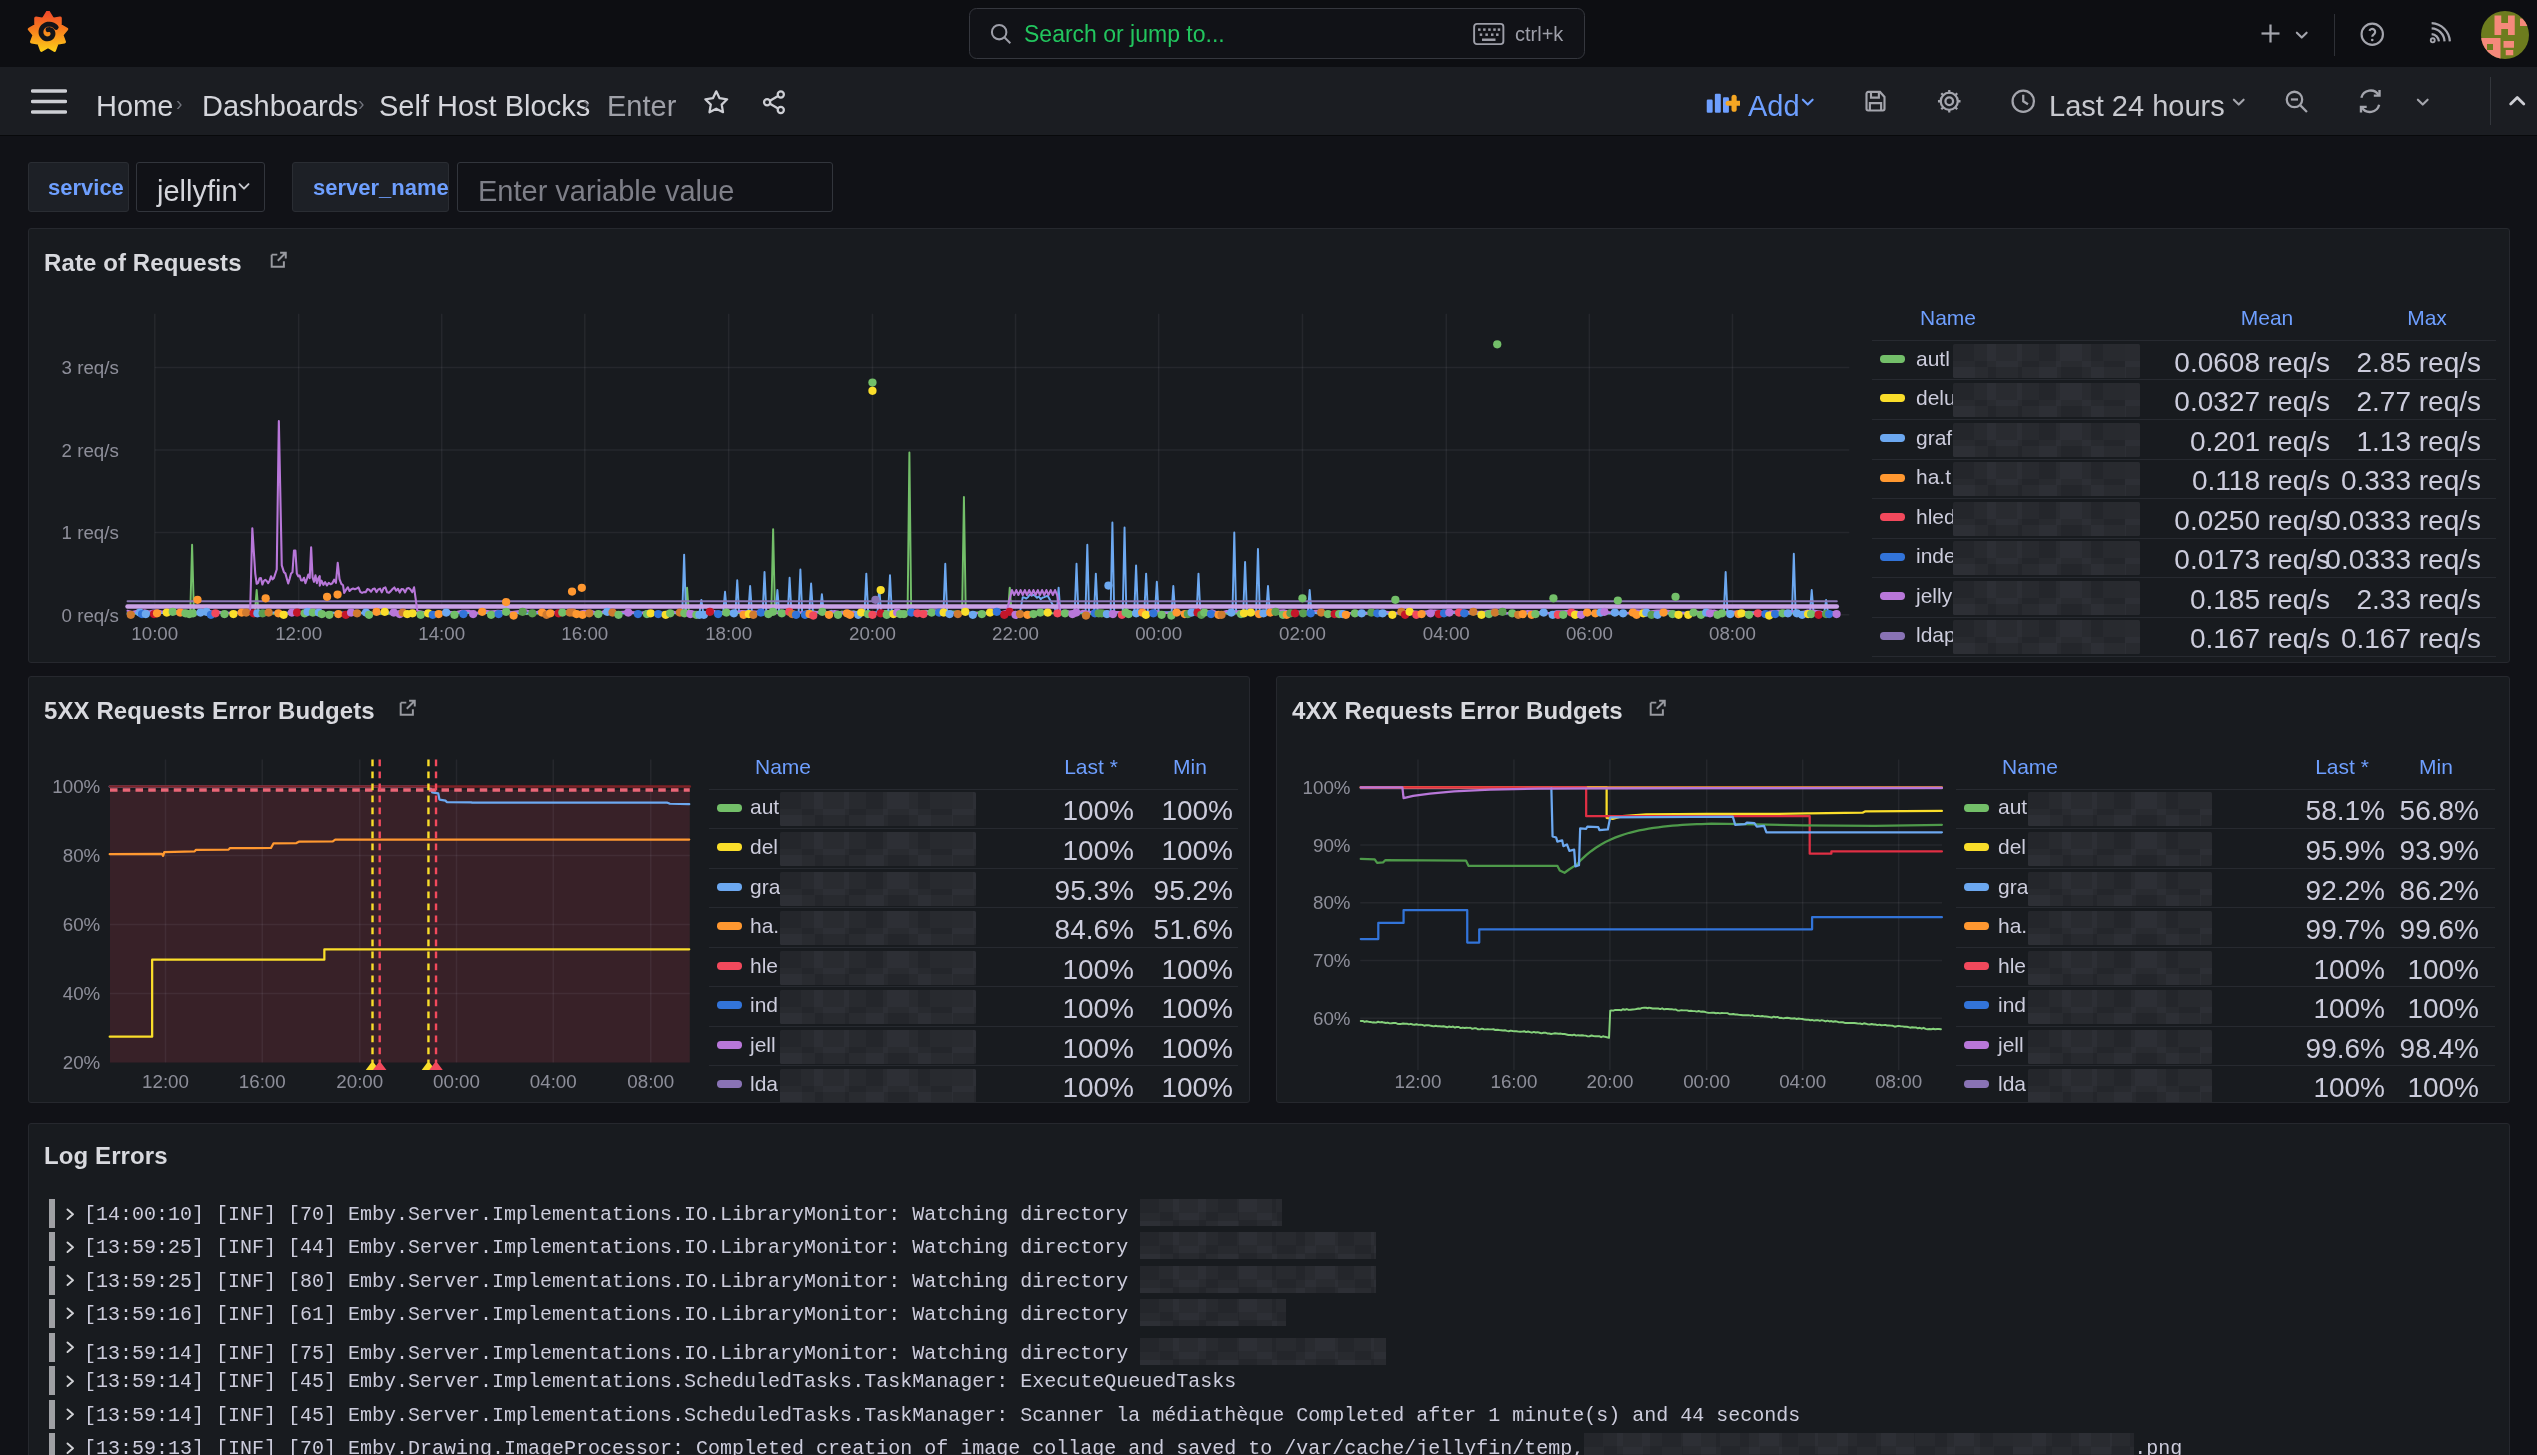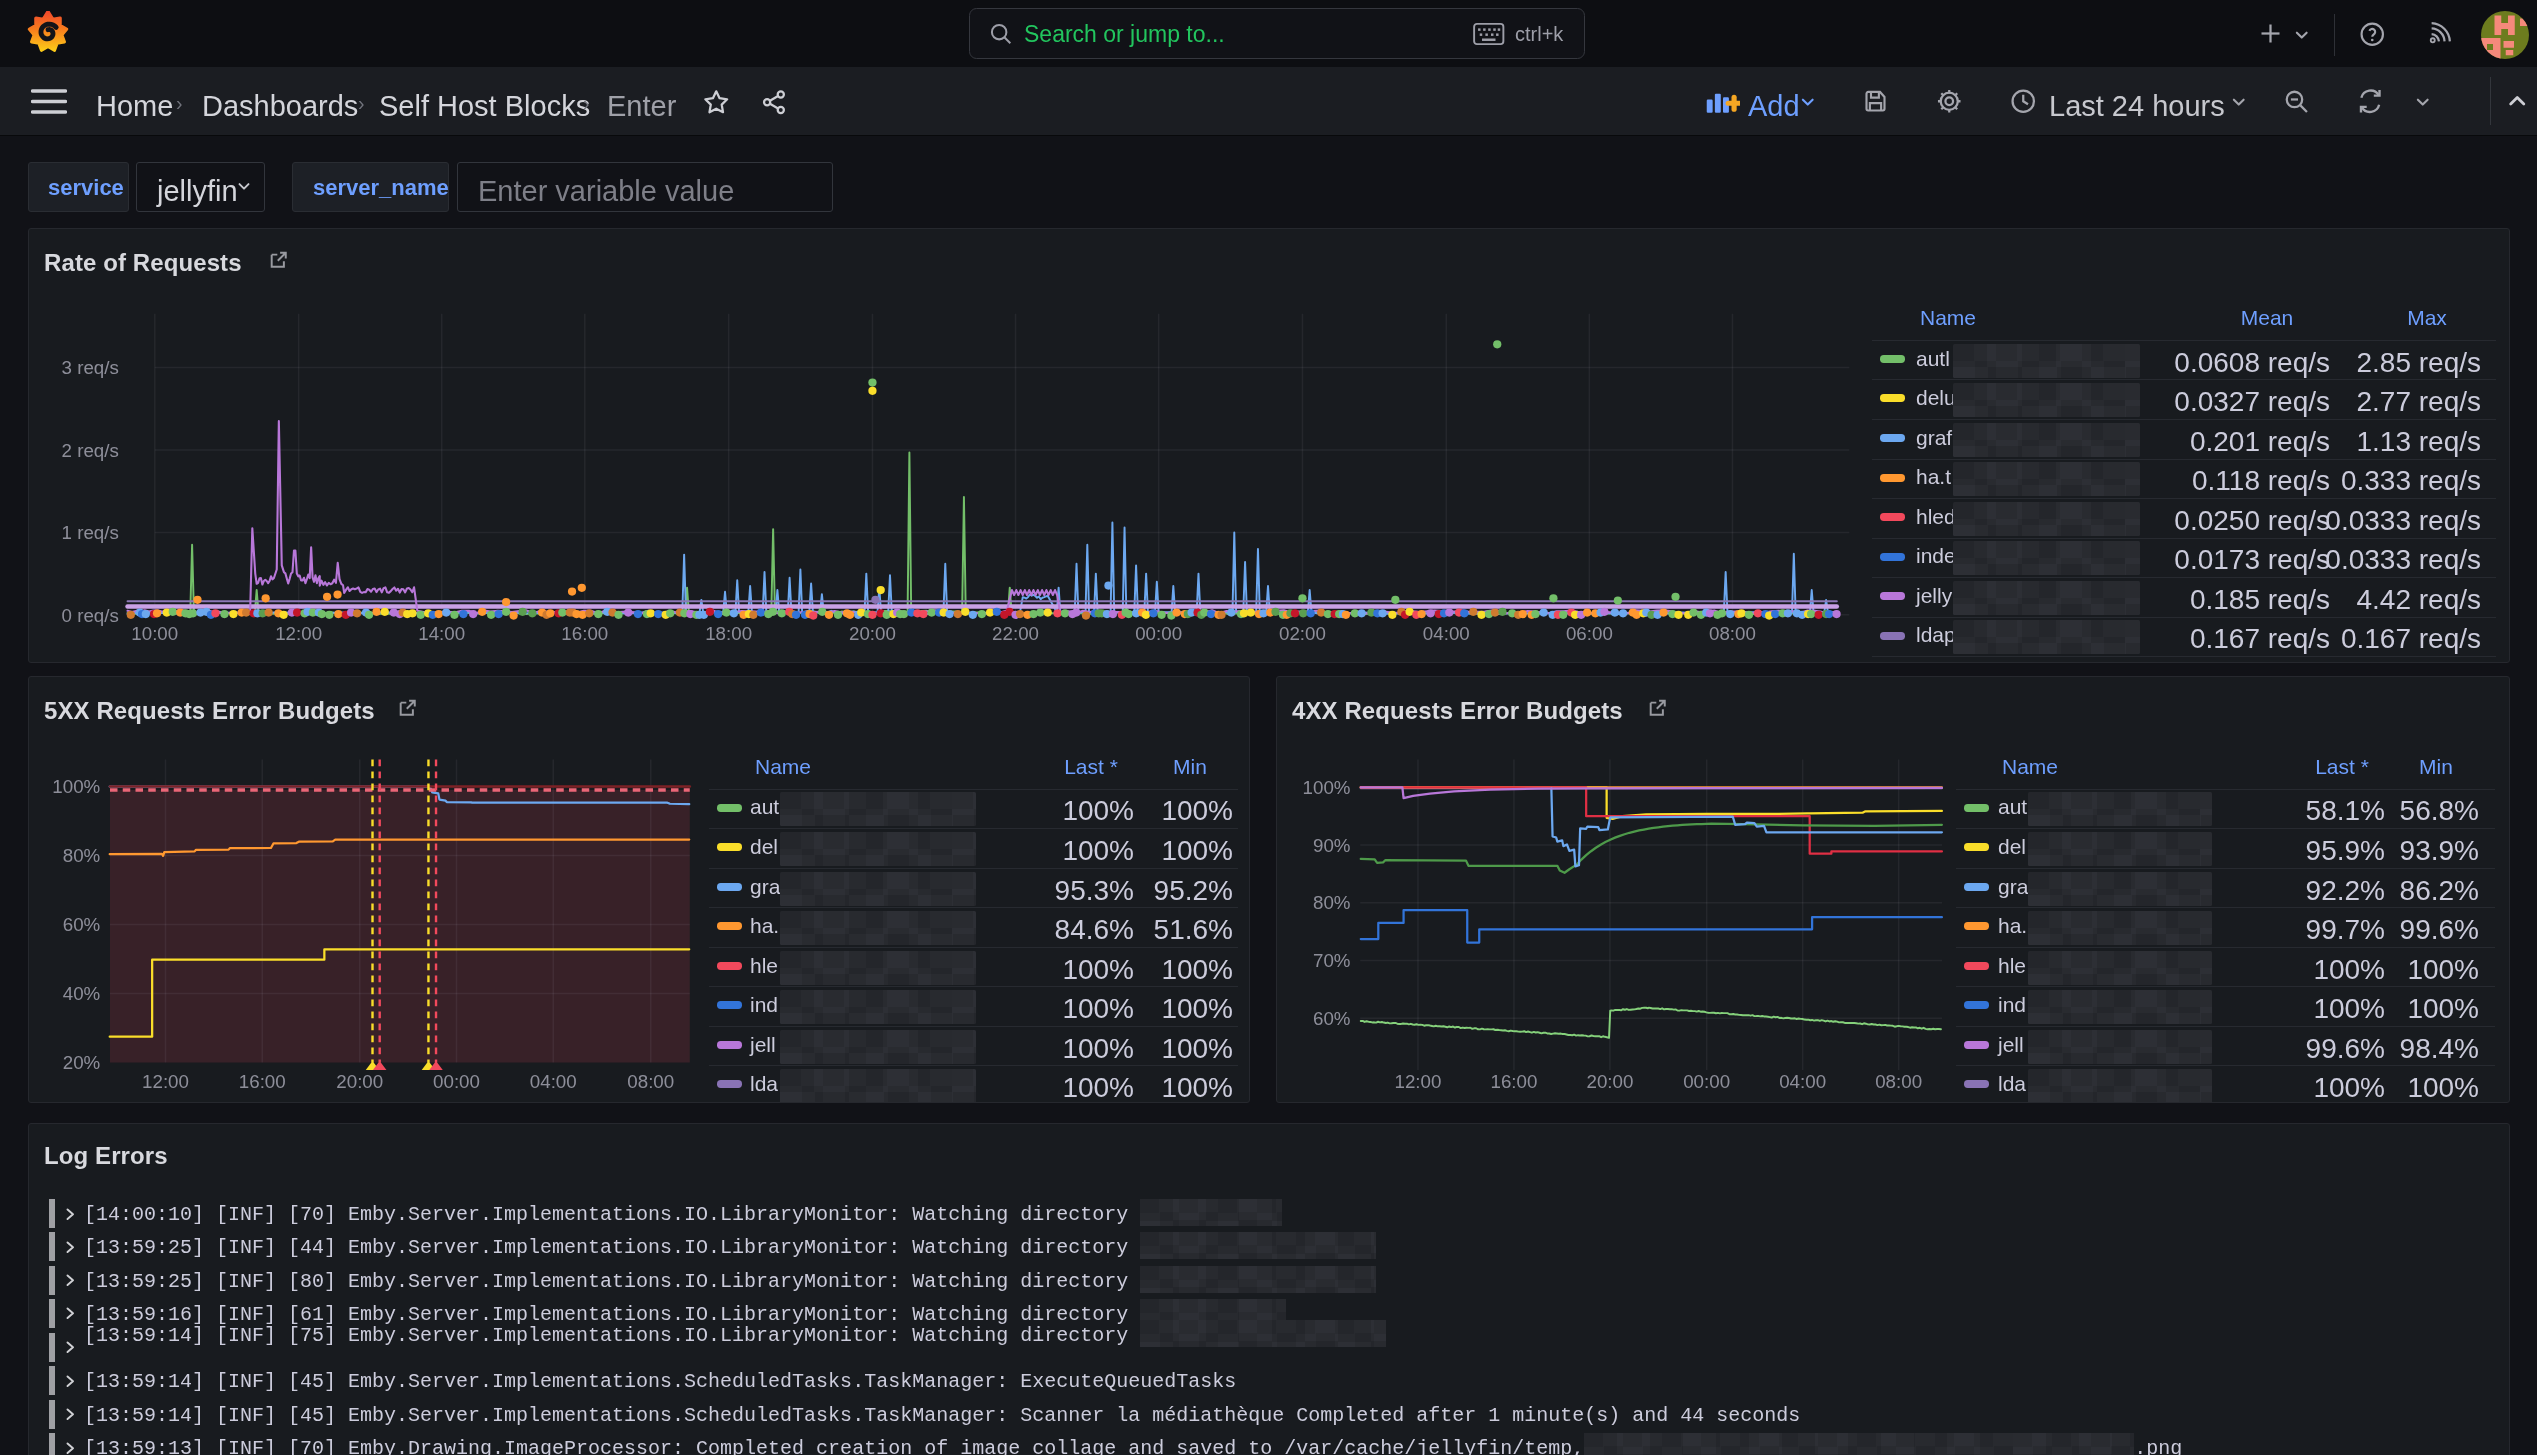--- a/index.html
+++ b/index.html
@@ -578,21 +578,21 @@
     <div class="pill" style="left:1851px;top:324px;background:#3274D9"></div>
     <div class="lname" style="left:1887px;top:315px">inde</div>
     <div class="blur" style="left:1924px;top:312px;width:187px"></div>
     <div class="lval" style="left:2076px;top:315px;width:225px">0.0173 req/s</div>
     <div class="lval" style="left:2242px;top:315px;width:210px">0.0333 req/s</div>
     <div class="lsep" style="left:1843px;top:348px;width:624px"></div>
     <div class="pill" style="left:1851px;top:363px;background:#B877D9"></div>
     <div class="lname" style="left:1887px;top:355px">jelly</div>
     <div class="blur" style="left:1924px;top:352px;width:187px"></div>
     <div class="lval" style="left:2076px;top:355px;width:225px">0.185 req/s</div>
-    <div class="lval" style="left:2242px;top:355px;width:210px">4.42 req/s</div>
+    <div class="lval" style="left:2242px;top:355px;width:210px">2.33 req/s</div>
     <div class="lsep" style="left:1843px;top:388px;width:624px"></div>
     <div class="pill" style="left:1851px;top:403px;background:#8973b5"></div>
     <div class="lname" style="left:1887px;top:394px">ldap</div>
     <div class="blur" style="left:1924px;top:391px;width:187px"></div>
     <div class="lval" style="left:2076px;top:394px;width:225px">0.167 req/s</div>
     <div class="lval" style="left:2242px;top:394px;width:210px">0.167 req/s</div>
     <div class="lsep" style="left:1843px;top:427px;width:624px"></div>
   </div>
 <div class="panel" style="left:28px;top:676px;width:1222px;height:427px">
     <div class="ptitle">5XX Requests Error Budgets</div>
@@ -799,21 +799,21 @@
     <div class="logline" style="top:142px">[13:59:25] [INF] [80] Emby.Server.Implementations.IO.LibraryMonitor: Watching directory <span class="lblur" style="width:236px"></span></div>
     <div class="logbar" style="top:175px"></div>
     <svg style="position:absolute;left:33px;top:181px" width="16.5" height="16.5" viewBox="0 0 24 24">
 <path d="M8 5 L16 12 L8 19" fill="none" stroke="#cfd0d4" stroke-width="2.8" stroke-linecap="round" stroke-linejoin="round"></path>
     </svg>
     <div class="logline" style="top:175px">[13:59:16] [INF] [61] Emby.Server.Implementations.IO.LibraryMonitor: Watching directory <span class="lblur" style="width:146px"></span></div>
     <div class="logbar" style="top:209px"></div>
     <svg style="position:absolute;left:33px;top:215px" width="16.5" height="16.5" viewBox="0 0 24 24">
 <path d="M8 5 L16 12 L8 19" fill="none" stroke="#cfd0d4" stroke-width="2.8" stroke-linecap="round" stroke-linejoin="round"></path>
     </svg>
-    <div class="logline" style="top:196px">[13:59:14] [INF] [75] Emby.Server.Implementations.IO.LibraryMonitor: Watching directory <span class="lblur" style="width:246px"></span></div>
+    <div class="logline" style="top:214px">[13:59:14] [INF] [75] Emby.Server.Implementations.IO.LibraryMonitor: Watching directory <span class="lblur" style="width:246px"></span></div>
     <div class="logbar" style="top:242px"></div>
     <svg style="position:absolute;left:33px;top:249px" width="16.5" height="16.5" viewBox="0 0 24 24">
 <path d="M8 5 L16 12 L8 19" fill="none" stroke="#cfd0d4" stroke-width="2.8" stroke-linecap="round" stroke-linejoin="round"></path>
     </svg>
     <div class="logline" style="top:242px">[13:59:14] [INF] [45] Emby.Server.Implementations.ScheduledTasks.TaskManager: ExecuteQueuedTasks</div>
     <div class="logbar" style="top:276px"></div>
     <svg style="position:absolute;left:33px;top:282px" width="16.5" height="16.5" viewBox="0 0 24 24">
 <path d="M8 5 L16 12 L8 19" fill="none" stroke="#cfd0d4" stroke-width="2.8" stroke-linecap="round" stroke-linejoin="round"></path>
     </svg>
     <div class="logline" style="top:276px">[13:59:14] [INF] [45] Emby.Server.Implementations.ScheduledTasks.TaskManager: Scanner la médiathèque Completed after 1 minute(s) and 44 seconds</div>

